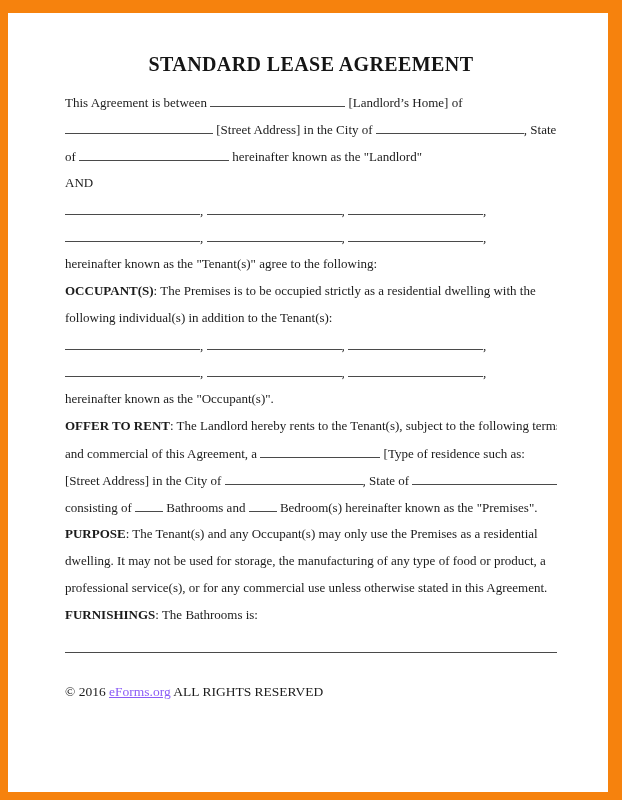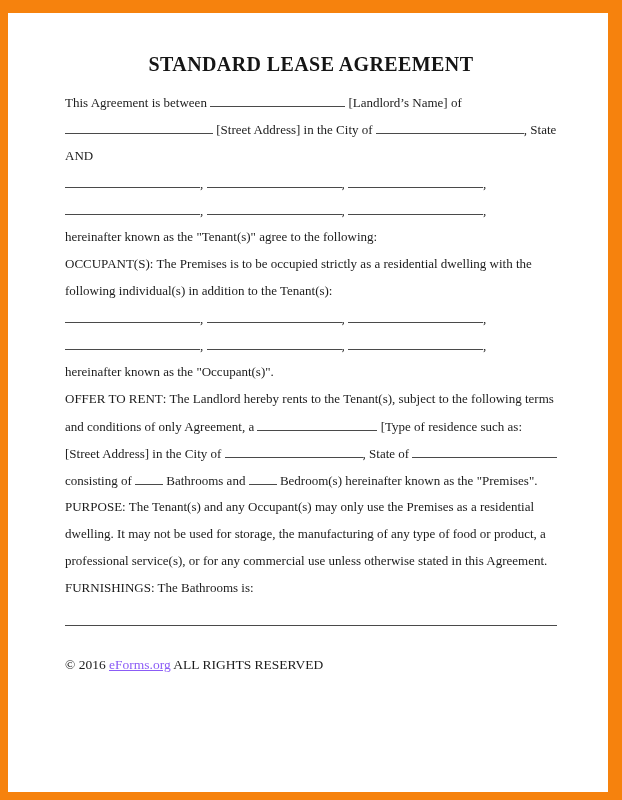--- a/index.html
+++ b/index.html
@@ -17,21 +17,21 @@
     margin-top:38px;margin-bottom:0;
     text-align:center;font-weight:bold;font-size:20px;line-height:26px;
     color:#151515;letter-spacing:0.4px;
   }
   .doc-body{margin-top:17px;}
   .line{
     display:flex;align-items:baseline;height:27px;
     font-size:13px;color:#1b1b1b;overflow:hidden;
   }
   .seg{white-space:pre;flex:0 0 auto;}
-  .seg.bold{font-weight:normal;}
+  .seg.bold{font-weight:bold;}
   .blank{
     flex:0 0 auto;height:12px;
     border-bottom:1px solid #4a4a4a;
   }
   .blank.grow{flex:1 1 auto;}
   .checkbox{
     flex:0 0 auto;width:10px;height:10px;box-sizing:border-box;
     border:1px solid #4a4a4a;margin-right:3px;background:#fff;
   }
   .footer{
@@ -47,27 +47,32 @@
 <body>
 
 <div class="frame" style="background: rgb(246, 130, 13);">
   <div class="page">
     <div class="title">STANDARD LEASE AGREEMENT</div>
 
     <div class="doc-body">
         <div class="line">
           <span class="seg">This Agreement is between </span>
           <span class="blank" style="width: 135px;"></span>
-          <span class="seg"> [Landlord’s Name] of</span>
+          <span class="seg"> [Landlord’s Home] of</span>
         </div>
         <div class="line">
           <span class="blank" style="width: 148px;"></span>
           <span class="seg"> [Street Address] in the City of </span>
           <span class="blank" style="width: 148px;"></span>
           <span class="seg">, State</span>
+        </div>
+        <div class="line">
+          <span class="seg">of </span>
+          <span class="blank" style="width: 150px;"></span>
+          <span class="seg"> hereinafter known as the "Landlord"</span>
         </div>
         <div class="line">
           <span class="seg">AND</span>
         </div>
         <div class="line">
           <span class="blank" style="width: 135px;"></span>
           <span class="seg">, </span>
           <span class="blank" style="width: 135px;"></span>
           <span class="seg">, </span>
           <span class="blank" style="width: 135px;"></span>
@@ -108,21 +113,21 @@
           <span class="seg">,</span>
         </div>
         <div class="line">
           <span class="seg">hereinafter known as the "Occupant(s)".</span>
         </div>
         <div class="line">
           <span class="seg bold">OFFER TO RENT</span>
           <span class="seg">: The Landlord hereby rents to the Tenant(s), subject to the following terms</span>
         </div>
         <div class="line">
-          <span class="seg">and conditions of only Agreement, a </span>
+          <span class="seg">and commercial of this Agreement, a </span>
           <span class="blank" style="width: 120px;"></span>
           <span class="seg"> [Type of residence such as:</span>
         </div>
         <div class="line">
           <span class="seg">[Street Address] in the City of </span>
           <span class="blank" style="width: 138px;"></span>
           <span class="seg">, State of </span>
           <span class="blank grow"></span>
         </div>
         <div class="line">

